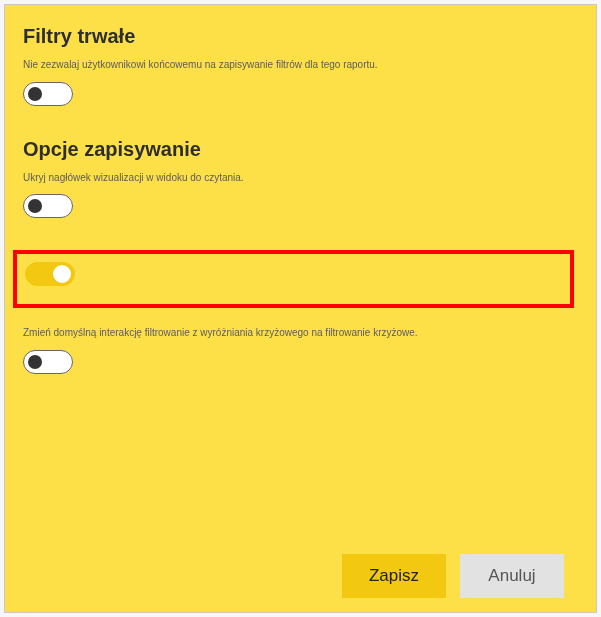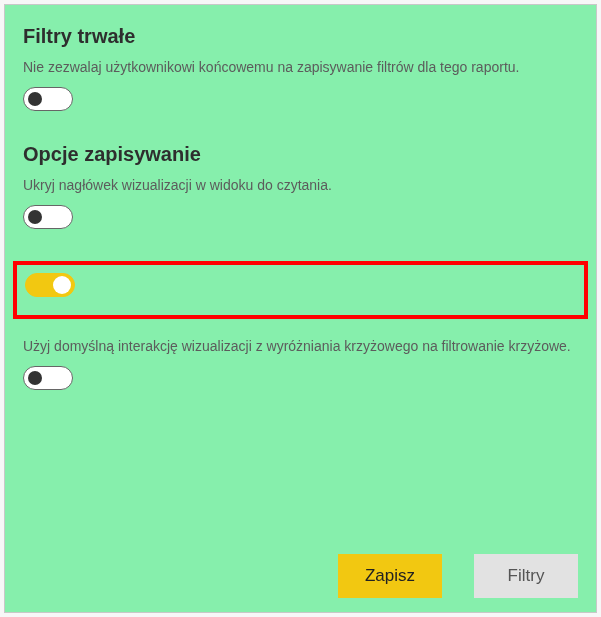--- a/index.html
+++ b/index.html
@@ -8,42 +8,42 @@
       padding: 0;
     }
     body {
       font-family: "Segoe UI", Arial, sans-serif;
       background: #f7f7f7;
       width: 601px;
       height: 617px;
       padding: 4px;
     }
     .panel {
-      background: #86efac;
+      background: #fde047;
       border: 1px solid #c8c8c8;
       width: 100%;
       height: 100%;
-      padding: 20px 18px 14px 18px;
+      padding: 20px 32px 14px 18px;
       display: flex;
       flex-direction: column;
     }
     .content {
       flex: 1;
     }
     .section-heading {
       font-size: 20px;
       font-weight: 600;
       color: #2e2e2e;
       margin-bottom: 10px;
     }
     .setting-block {
       margin-bottom: 28px;
     }
     .setting-text {
-      font-size: 14px;
+      font-size: 10px;
       color: #5c5c5c;
       line-height: 1.35;
       margin-bottom: 10px;
     }
     .toggle {
       width: 50px;
       height: 24px;
       border-radius: 12px;
       position: relative;
       cursor: pointer;
@@ -81,21 +81,21 @@
       margin-left: -10px;
       margin-right: -10px;
       margin-bottom: 18px;
     }
     .highlight-box .setting-text {
       margin-bottom: 12px;
     }
     .footer {
       display: flex;
       justify-content: flex-end;
-      gap: 32px;
+      gap: 14px;
       padding-top: 12px;
     }
     .btn {
       min-width: 104px;
       height: 44px;
       border: none;
       font-size: 17px;
       cursor: pointer;
       font-family: inherit;
     }
@@ -132,25 +132,25 @@
       </div>
     </div>
 
     <div class="highlight-box">
       <div class="toggle toggle-on">
         <div class="knob"></div>
       </div>
     </div>
 
     <div class="setting-block">
-      <div class="setting-text">Użyj domyślną interakcję wizualizacji z wyróżniania krzyżowego na filtrowanie krzyżowe.</div>
+      <div class="setting-text">Zmień domyślną interakcję filtrowanie z wyróżniania krzyżowego na filtrowanie krzyżowe.</div>
       <div class="toggle toggle-off">
         <div class="knob"></div>
       </div>
     </div>
 
   </div>
 
   <div class="footer">
     <button class="btn btn-primary">Zapisz</button>
-    <button class="btn btn-secondary">Filtry</button>
+    <button class="btn btn-secondary">Anuluj</button>
   </div>
 </div>
 
 </body></html>

